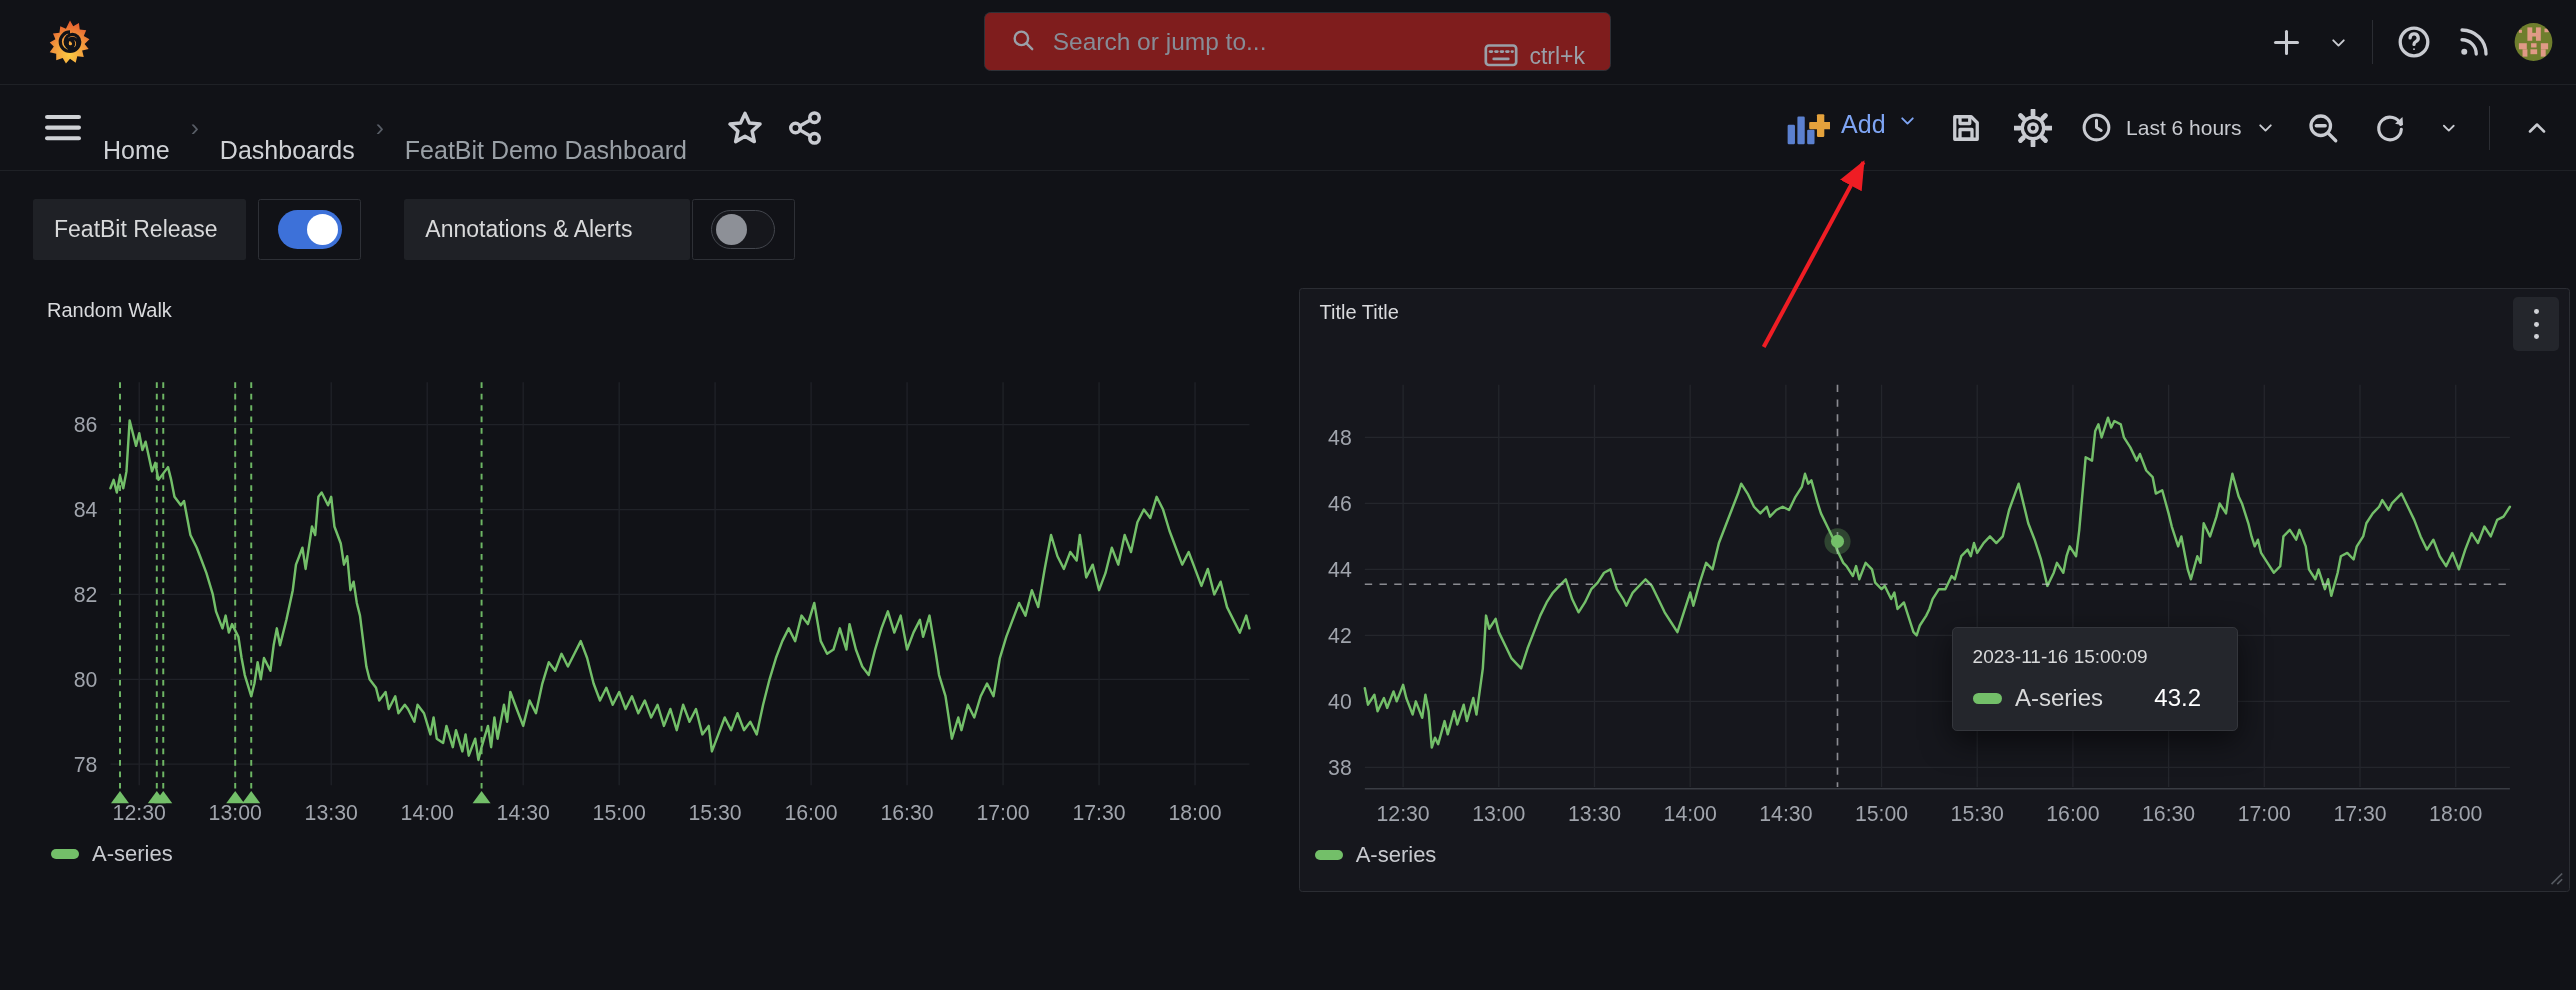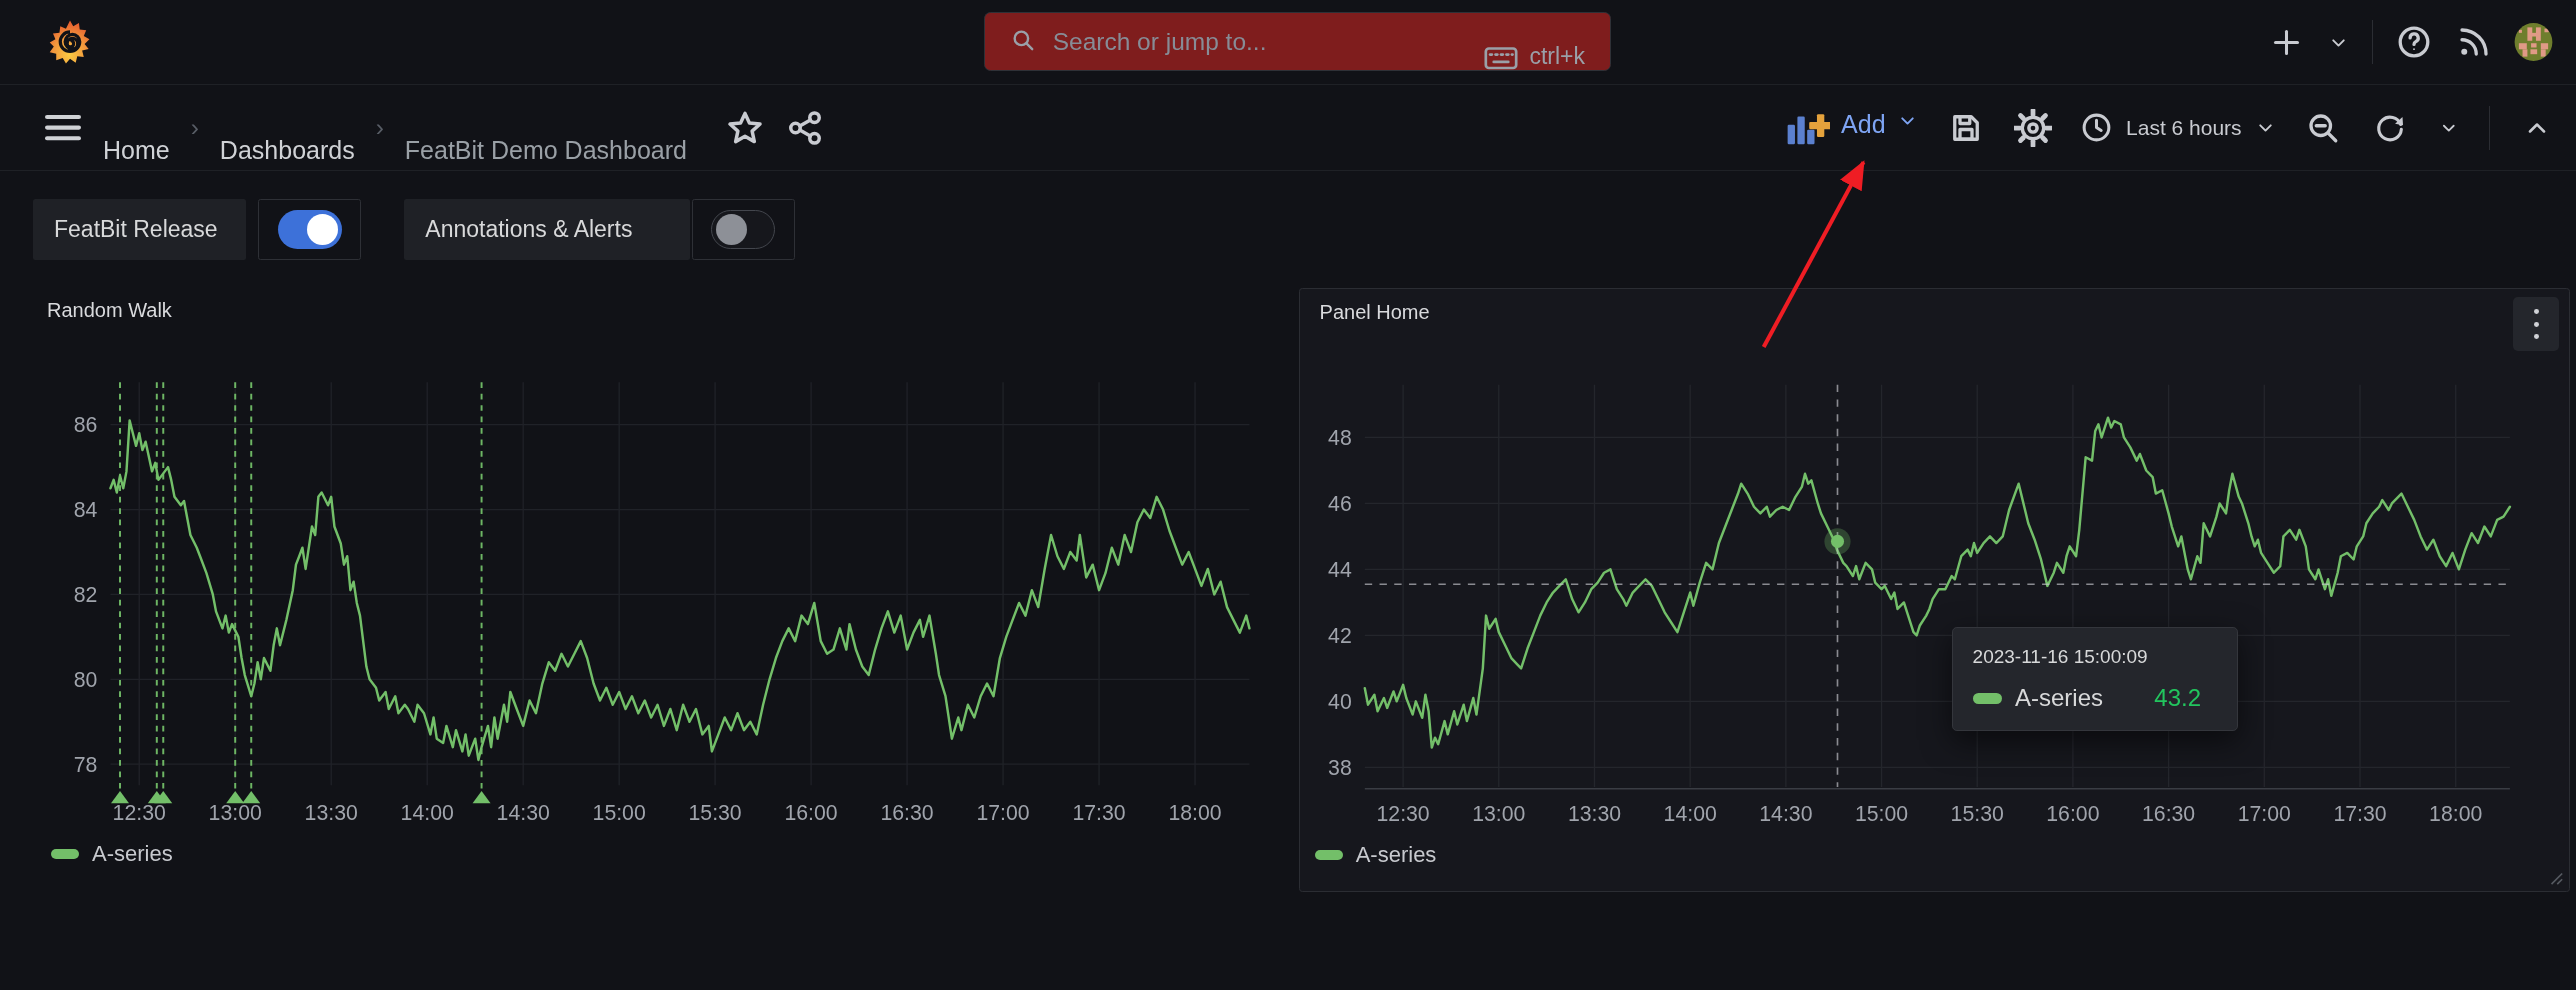--- a/index.html
+++ b/index.html
@@ -8,21 +8,21 @@
   
   .topbar{position:absolute;left:0;top:0;width:2576px;height:84px;background:#111217;
           border-bottom:0.8px solid #1f2126;}
   .logo{position:absolute;left:47px;top:18px;width:46px;height:49px;display:flex;align-items:center;justify-content:center;}
   .searchbox{position:absolute;left:984px;top:12.3px;width:627px;height:59px;box-sizing:border-box;
              background:#7f1d1d;border:0.8px solid #2f3137;border-radius:6.5px;display:flex;align-items:center;
              padding:0 25px;gap:14.7px;}
   .searchbox input{flex:1;background:transparent;border:none;outline:none;color:#b9bcc3;font-size:24.5px;
                    font-family:"Liberation Sans",sans-serif;}
   .searchbox input::placeholder{color:#878c96;}
-  .kbd-hint{display:flex;align-items:flex-end;gap:11.5px;color:#9aa0a8;font-size:23px;margin-top:30px;}
+  .kbd-hint{display:flex;align-items:flex-start;gap:11.5px;color:#9aa0a8;font-size:23px;margin-top:30px;}
   .top-right{position:absolute;right:23px;top:0;height:84px;display:flex;align-items:center;gap:21px;}
   .tb-icon{width:39px;height:39px;display:flex;align-items:center;justify-content:center;cursor:pointer;}
   .vdivider{width:0.8px;height:44px;background:#2b2d33;}
   
   .toolbar{position:absolute;left:0;top:85px;width:2576px;height:85px;background:#111217;
            border-bottom:0.8px solid #1f2126;}
   .crumbs{position:absolute;left:43px;top:0;height:85px;display:flex;align-items:center;gap:21px;}
   .crumb{font-size:25px;color:#d0d2d6;cursor:pointer;margin-top:45px;}
   .crumb.current{color:#9aa0a6;cursor:default;}
   .crumb-sep{color:#585d66;font-size:24.5px;}
@@ -52,21 +52,21 @@
   .legend .lbl{font-size:22px;color:#c7c9ce;}
   svg.chart{position:absolute;}
   
   .tooltip{position:absolute;left:1952px;top:627px;width:286px;box-sizing:border-box;background:#24262c;
            border:0.8px solid #34363c;border-radius:4.9px;padding:18px 19.6px;z-index:30;
            box-shadow:0 9.8px 29.4px rgba(0,0,0,.55);}
   .tooltip .tdate{font-size:19px;color:#d8d9da;}
   .tooltip .trow{margin-top:16.4px;display:flex;align-items:center;gap:13px;}
   .tooltip .swatch{width:29.4px;height:10.6px;border-radius:5.7px;background:#73bf69;}
   .tooltip .tname{font-size:24px;color:#d8d9da;}
-  .tooltip .tval{font-size:24px;color:#22c55e;margin-left:auto;margin-right:16.4px;}
+  .tooltip .tval{font-size:24px;color:#ffffff;margin-left:auto;margin-right:16.4px;}
   .overlay{position:absolute;left:0;top:0;z-index:50;pointer-events:none;}
   .resize-corner{position:absolute;right:4.9px;bottom:4.9px;}
   .icon-stroke{stroke:#c9cbd1;fill:none;stroke-width:2.2;stroke-linecap:round;stroke-linejoin:round;}
 </style>
 </head>
 <body>
 
 <div class="app">
 
   <div class="topbar">
@@ -339,21 +339,21 @@
       <text x="119" y="735.5" fill="#a0a4ac" font-size="26" text-anchor="end" font-family="Liberation Sans, sans-serif">82</text>
       <text x="119" y="631.7" fill="#a0a4ac" font-size="26" text-anchor="end" font-family="Liberation Sans, sans-serif">84</text>
       <text x="119" y="527.9" fill="#a0a4ac" font-size="26" text-anchor="end" font-family="Liberation Sans, sans-serif">86</text>
     </svg>
   <div class="legend" style="left:51px;top:841px">
     <span class="swatch"></span>
     <span class="lbl">A-series</span>
   </div>
 
   <div class="panel2">
-    <div class="panel-title" style="left:19.6px;top:11.5px">Panel Home</div>
+    <div class="panel-title" style="left:19.6px;top:11.5px">Title Title</div>
     <div class="kebab">
         <i></i>
         <i></i>
         <i></i>
       </div>
     <svg class="chart" style="left:0;top:0" width="1269" height="602" viewBox="1589 353 1551 736">
         <line x1="1668" y1="937.8" x2="3068" y2="937.8" stroke="#24262c" stroke-width="1.6"></line>
         <line x1="1668" y1="857.1" x2="3068" y2="857.1" stroke="#24262c" stroke-width="1.6"></line>
         <line x1="1668" y1="776.5" x2="3068" y2="776.5" stroke="#24262c" stroke-width="1.6"></line>
         <line x1="1668" y1="695.8" x2="3068" y2="695.8" stroke="#24262c" stroke-width="1.6"></line>

